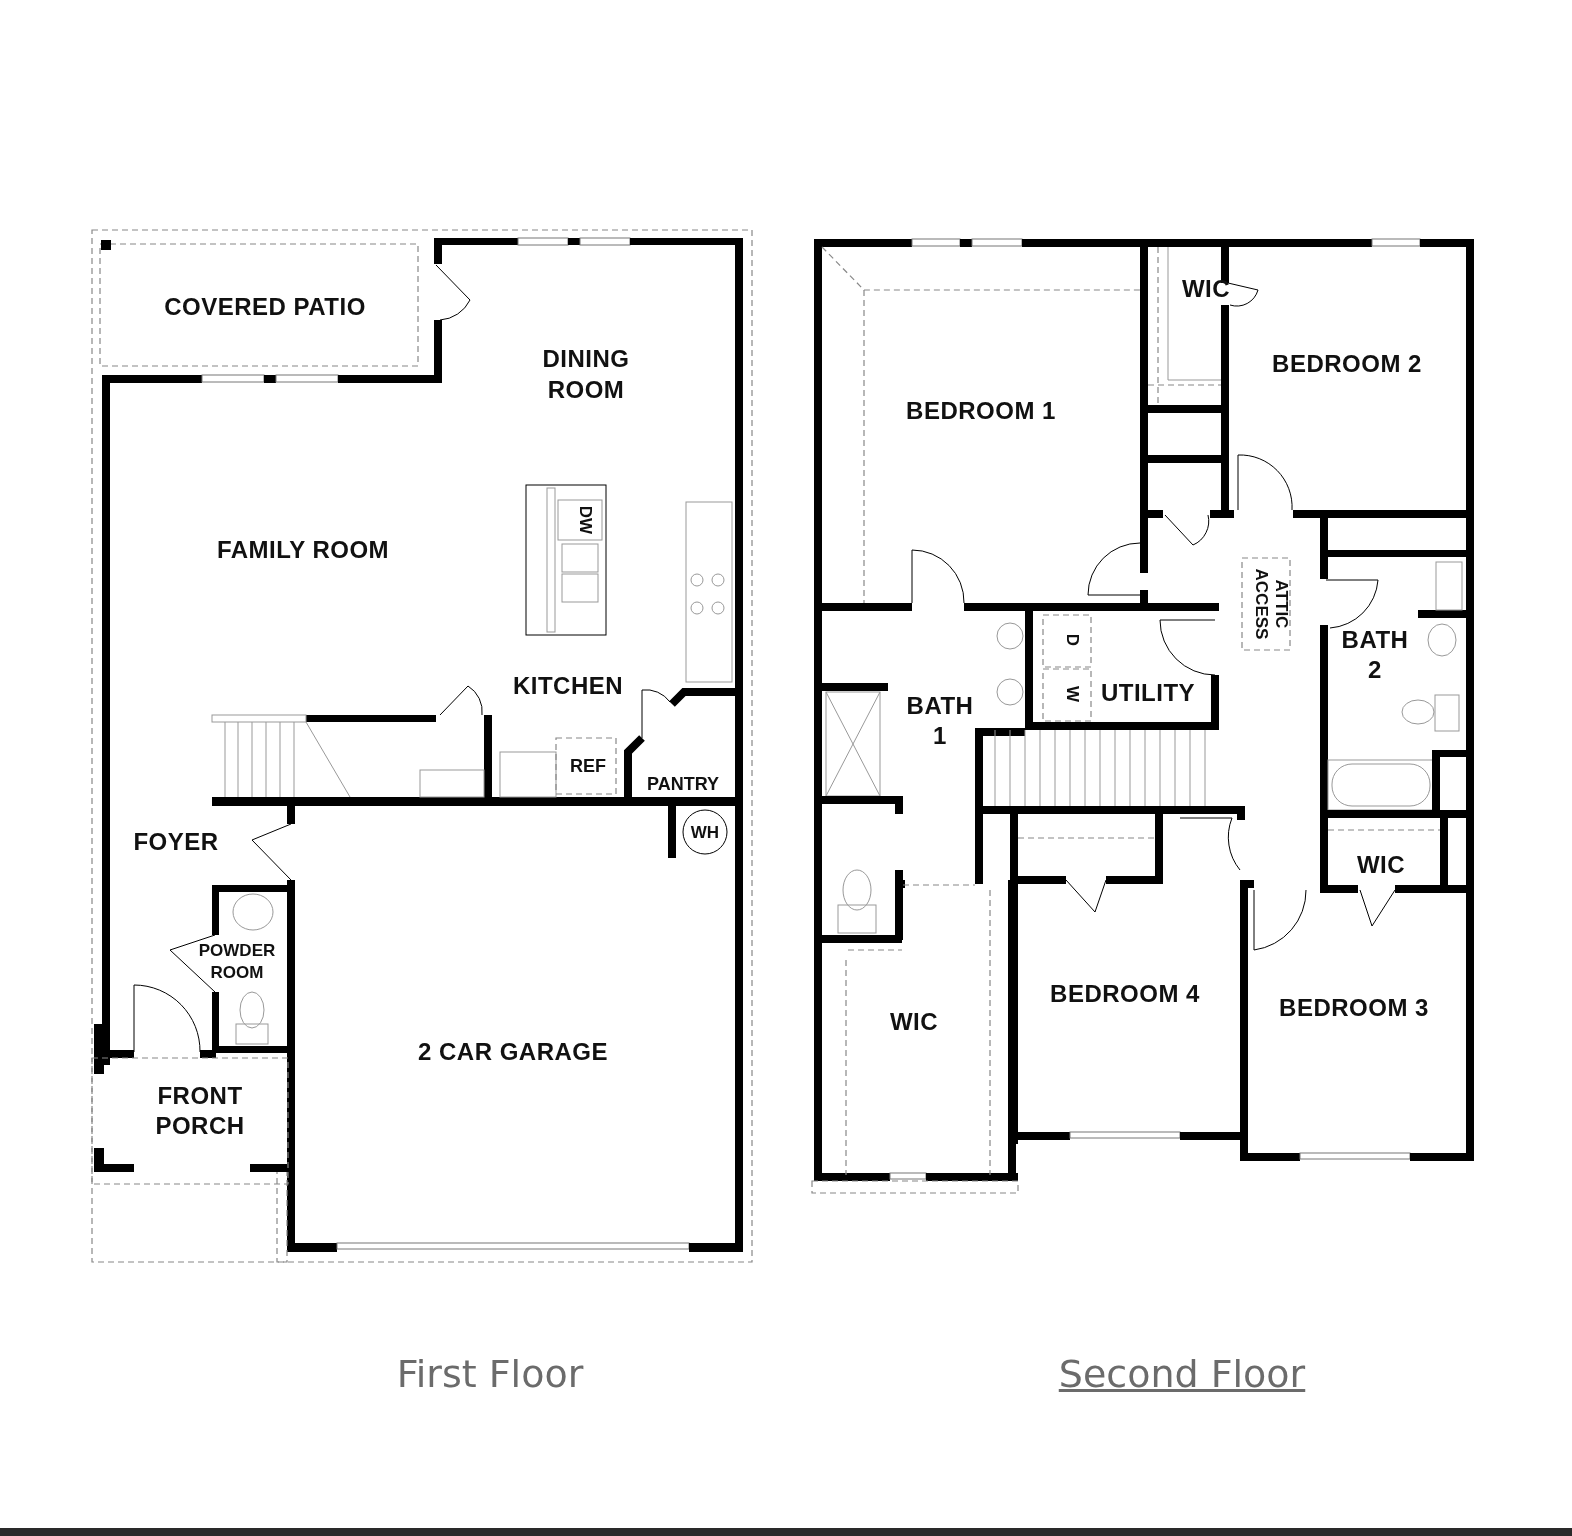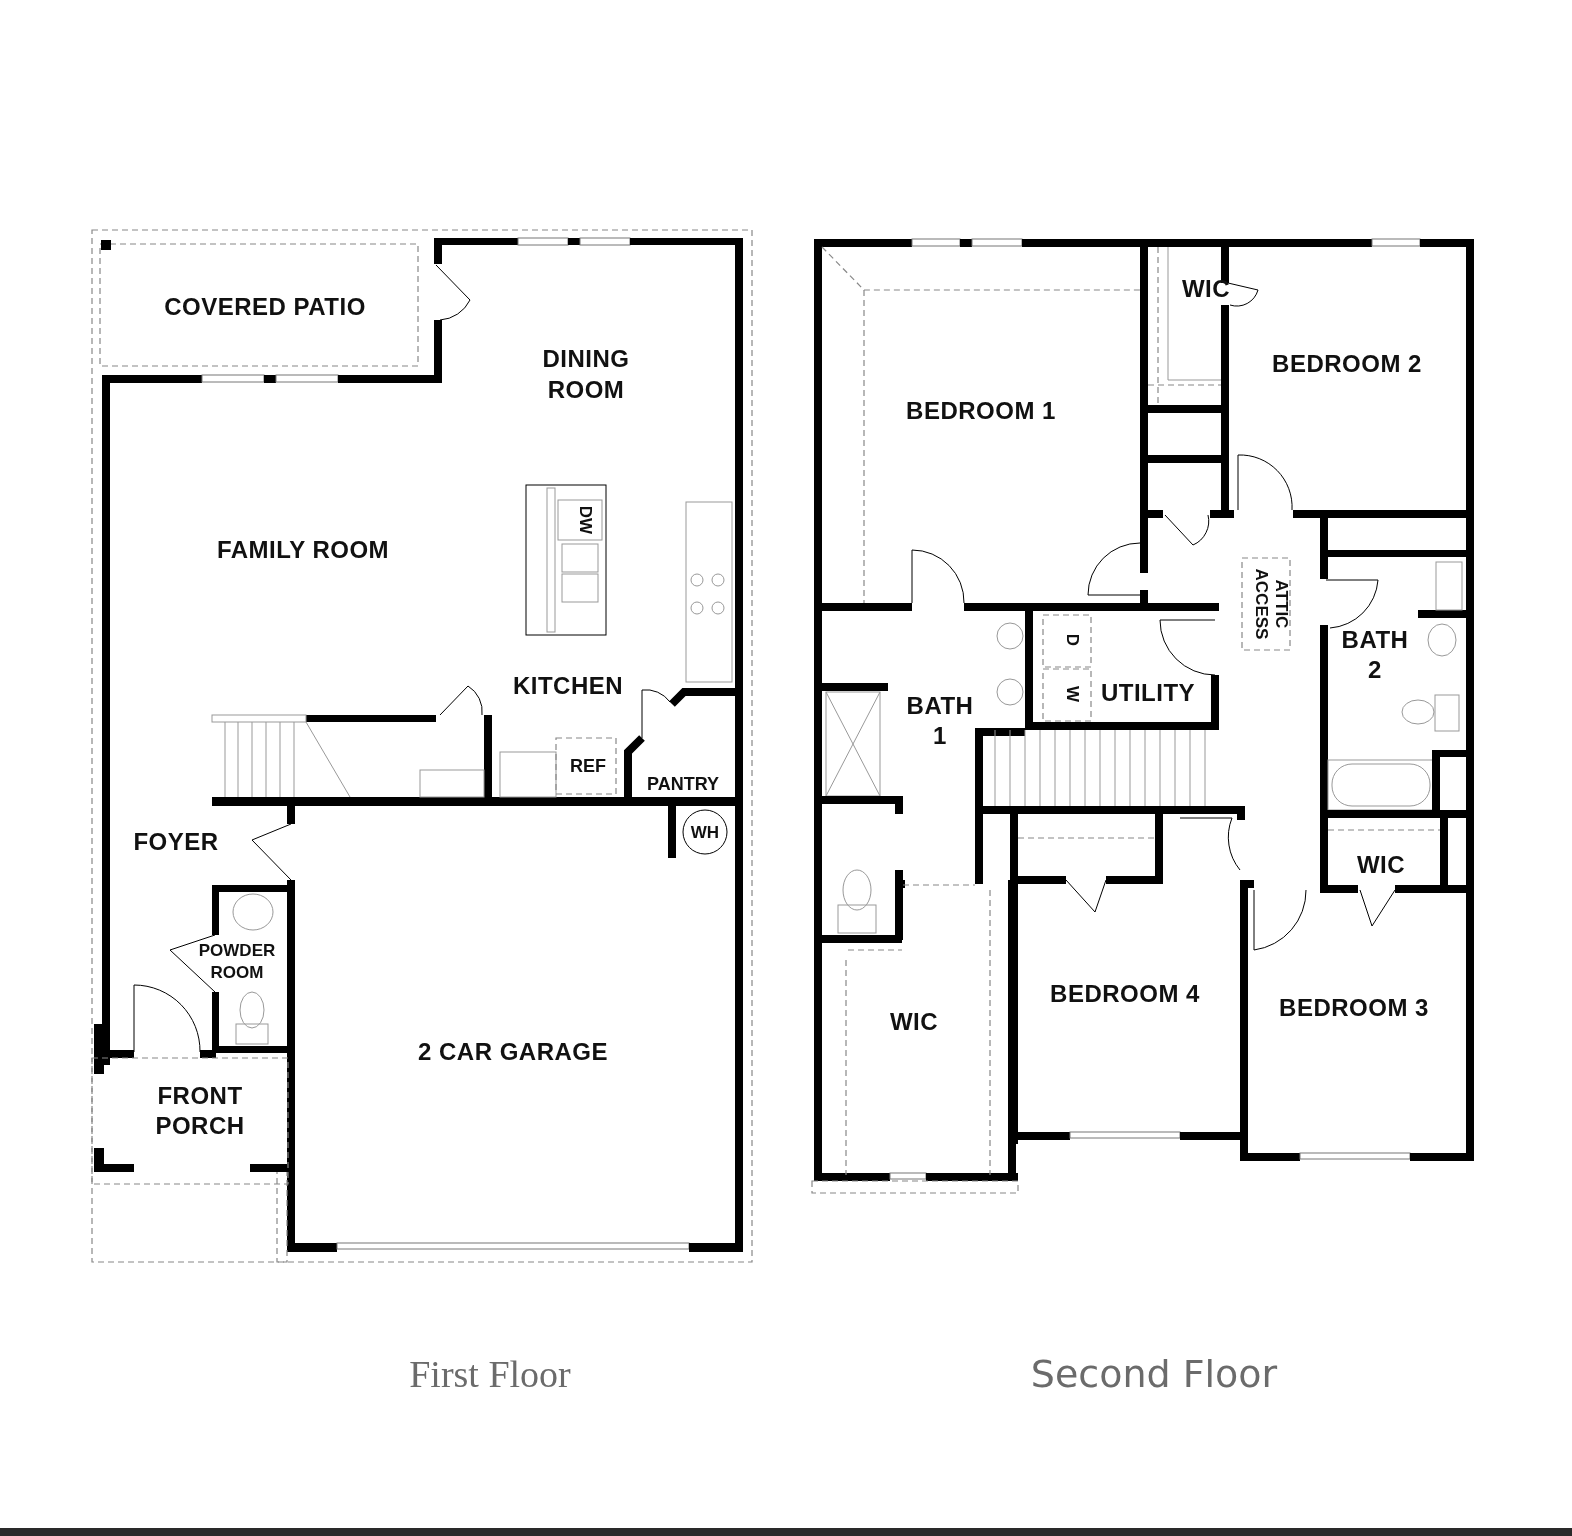--- a/index.html
+++ b/index.html
@@ -7,22 +7,22 @@
   #plan{position:absolute;left:0;top:0;width:1572px;height:1536px;}
   .wall{fill:#000;}
   .thin{stroke:#000;stroke-width:1;fill:none;}
   .dash{stroke:#888;stroke-width:1.2;fill:none;stroke-dasharray:6 4;}
   .gray{stroke:#999;stroke-width:1;fill:none;}
   .win{fill:#fff;stroke:#777;stroke-width:1;}
   .lbl{font-family:"Liberation Sans",sans-serif;font-weight:bold;font-size:24px;fill:#111;text-anchor:middle;letter-spacing:0.5px;}
   .lbl-sm{font-family:"Liberation Sans",sans-serif;font-weight:bold;font-size:18px;fill:#111;text-anchor:middle;}
   .lbl-xs{font-family:"Liberation Sans",sans-serif;font-weight:bold;font-size:17px;fill:#111;text-anchor:middle;}
   .caption{position:absolute;top:1352px;font-family:"DejaVu Sans",sans-serif;font-size:38px;color:#6b6b6b;text-align:center;width:500px;}
-  #cap1{left:240px;font-family:Liberation Serif, serif;}
-  #cap2{left:904px;}
+  #cap1{left:240px;}
+  #cap2{left:932px;text-decoration:underline;}
   #bottom-bar{position:absolute;left:0;top:1528px;width:1572px;height:8px;background:#2a2a2a;}
 </style>
 </head>
 <body>
 
 <svg id="plan" viewBox="0 0 1572 1536" xmlns="http://www.w3.org/2000/svg">
 
   <g>
 
     <rect class="dash" x="92" y="230" width="660" height="1032"></rect>

